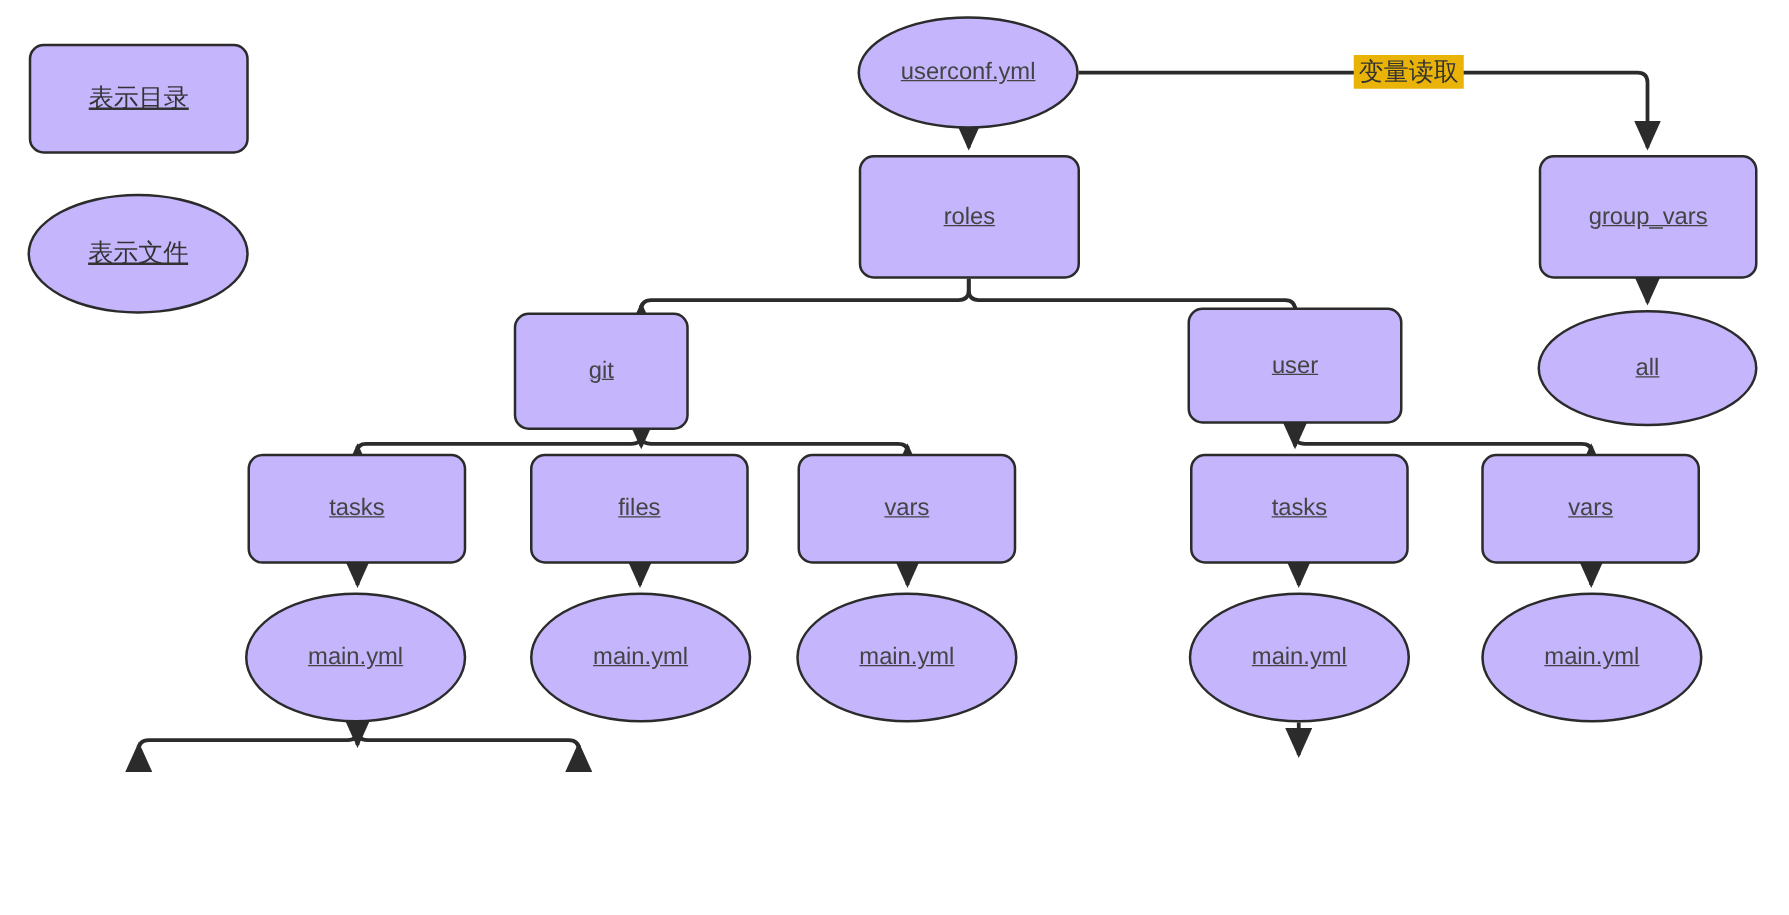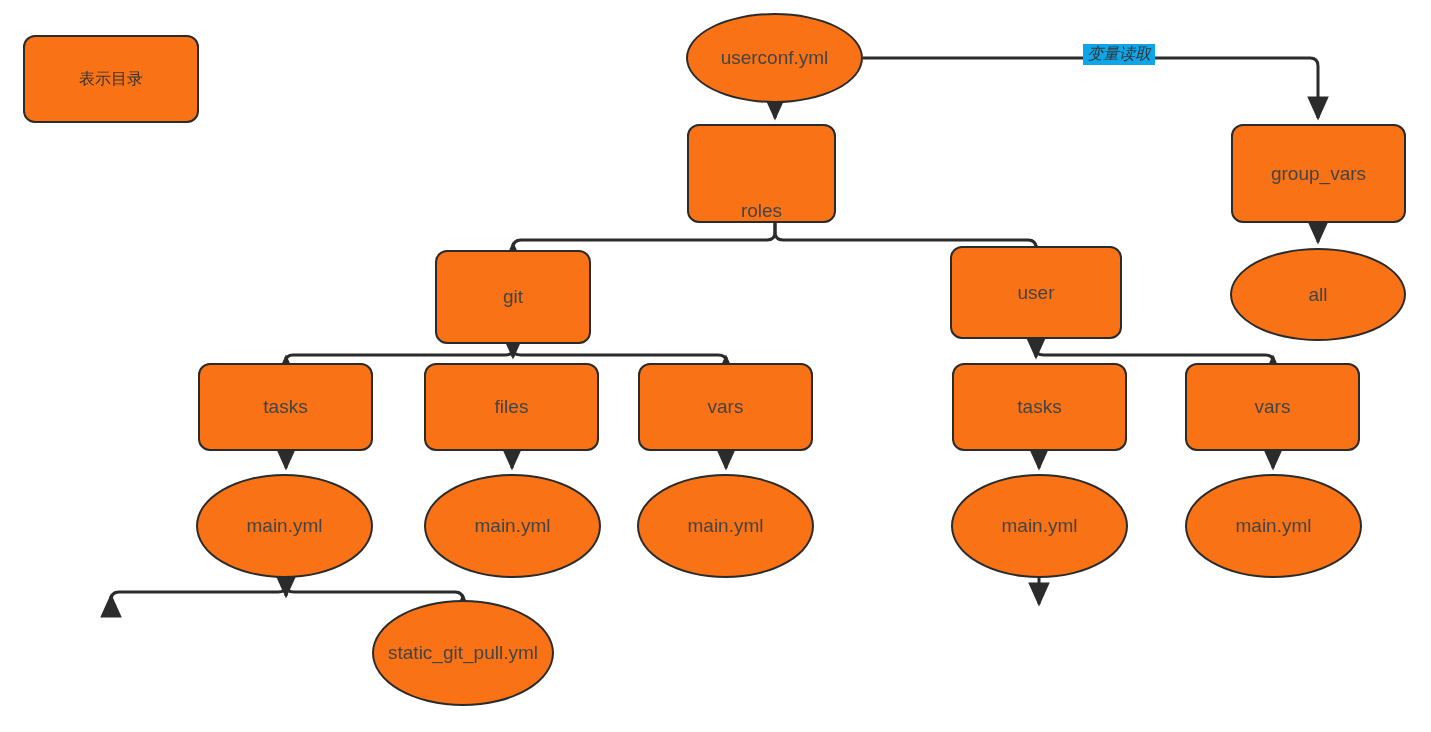--- a/index.html
+++ b/index.html
@@ -25,52 +25,52 @@
     width: 1431px;
     height: 732px;
     pointer-events: none;
   }
   .node {
     position: absolute;
     display: flex;
     align-items: center;
     justify-content: center;
     text-align: center;
-    background: #f97316;
+    background: #c4b5fd;
     border: 2px solid #2b2b2b;
     color: #444444;
     font-size: 19px;
     line-height: 1.12;
     box-sizing: border-box;
     z-index: 2;
+    text-decoration: underline;
   }
   .node.dir {
     border-radius: 12px;
   }
   .node.file {
     border-radius: 50%;
   }
   .node .label {
     display: block;
     padding: 0 6px;
     word-break: break-word;
   }
   .legend-node {
-    font-size: 16px;
+    font-size: 20px;
     color: #333333;
   }
   .edge-label {
     position: absolute;
-    background: #0ea5e9;
+    background: #eab308;
     color: #333333;
-    font-size: 16px;
+    font-size: 20px;
     padding: 0 4px;
     white-space: nowrap;
     z-index: 3;
-    font-style: italic;
   }
 </style>
 </head>
 <body>
 
 <div id="canvas">
 
   <svg id="edges" viewBox="0 0 1431 732" xmlns="http://www.w3.org/2000/svg">
     <defs>
       <marker id="arrow" markerWidth="9" markerHeight="9" refX="7.2" refY="3.6" orient="auto" markerUnits="strokeWidth">
@@ -106,38 +106,41 @@
     <path d="M1273,451 L1273,468" fill="none" stroke="#2b2b2b" stroke-width="3" marker-end="url(#arrow)"></path>
 
     <path d="M1039,578 L1039,604" fill="none" stroke="#2b2b2b" stroke-width="3" marker-end="url(#arrow)"></path>
   </svg>
 
   <div class="edge-label" style="left:1083px; top:44px;">变量读取</div>
 
   <div class="node dir legend-node" style="left:23px; top:35px; width:176px; height:88px;">
     <span class="label">表示目录</span>
   </div>
+  <div class="node file legend-node" style="left:22px; top:155px; width:177px; height:96px;">
+    <span class="label">表示文件</span>
+  </div>
 
   <div class="node file" style="left:686px; top:13px; width:177px; height:90px;">
     <span class="label">userconf.yml</span>
   </div>
 
-  <div class="node dir" style="left:687px; top:124px; width:149px; height:99px;align-items:flex-end;">
+  <div class="node dir" style="left:687px; top:124px; width:177px; height:99px;">
     <span class="label">roles</span>
   </div>
 
   <div class="node file" style="left:1230px; top:248px; width:176px; height:93px;">
     <span class="label">all</span>
   </div>
 
   <div class="node dir" style="left:1231px; top:124px; width:175px; height:99px;">
     <span class="label">group_vars</span>
   </div>
 
-  <div class="node dir" style="left:435px; top:250px; width:156px; height:94px;">
+  <div class="node dir" style="left:411px; top:250px; width:140px; height:94px;">
     <span class="label">git</span>
   </div>
 
   <div class="node dir" style="left:950px; top:246px; width:172px; height:93px;">
     <span class="label">user</span>
   </div>
 
   <div class="node dir" style="left:198px; top:363px; width:175px; height:88px;">
     <span class="label">tasks</span>
   </div>
@@ -173,18 +176,15 @@
   <div class="node file" style="left:951px; top:474px; width:177px; height:104px;">
     <span class="label">main.yml</span>
   </div>
 
   <div class="node file" style="left:1185px; top:474px; width:177px; height:104px;">
     <span class="label">main.yml</span>
   </div>
 
 
 
-  <div class="node file" style="left:372px; top:600px; width:182px; height:106px;">
-    <span class="label">static_git_pull.yml</span>
-  </div>
 
 
 </div>
 
 </body></html>

